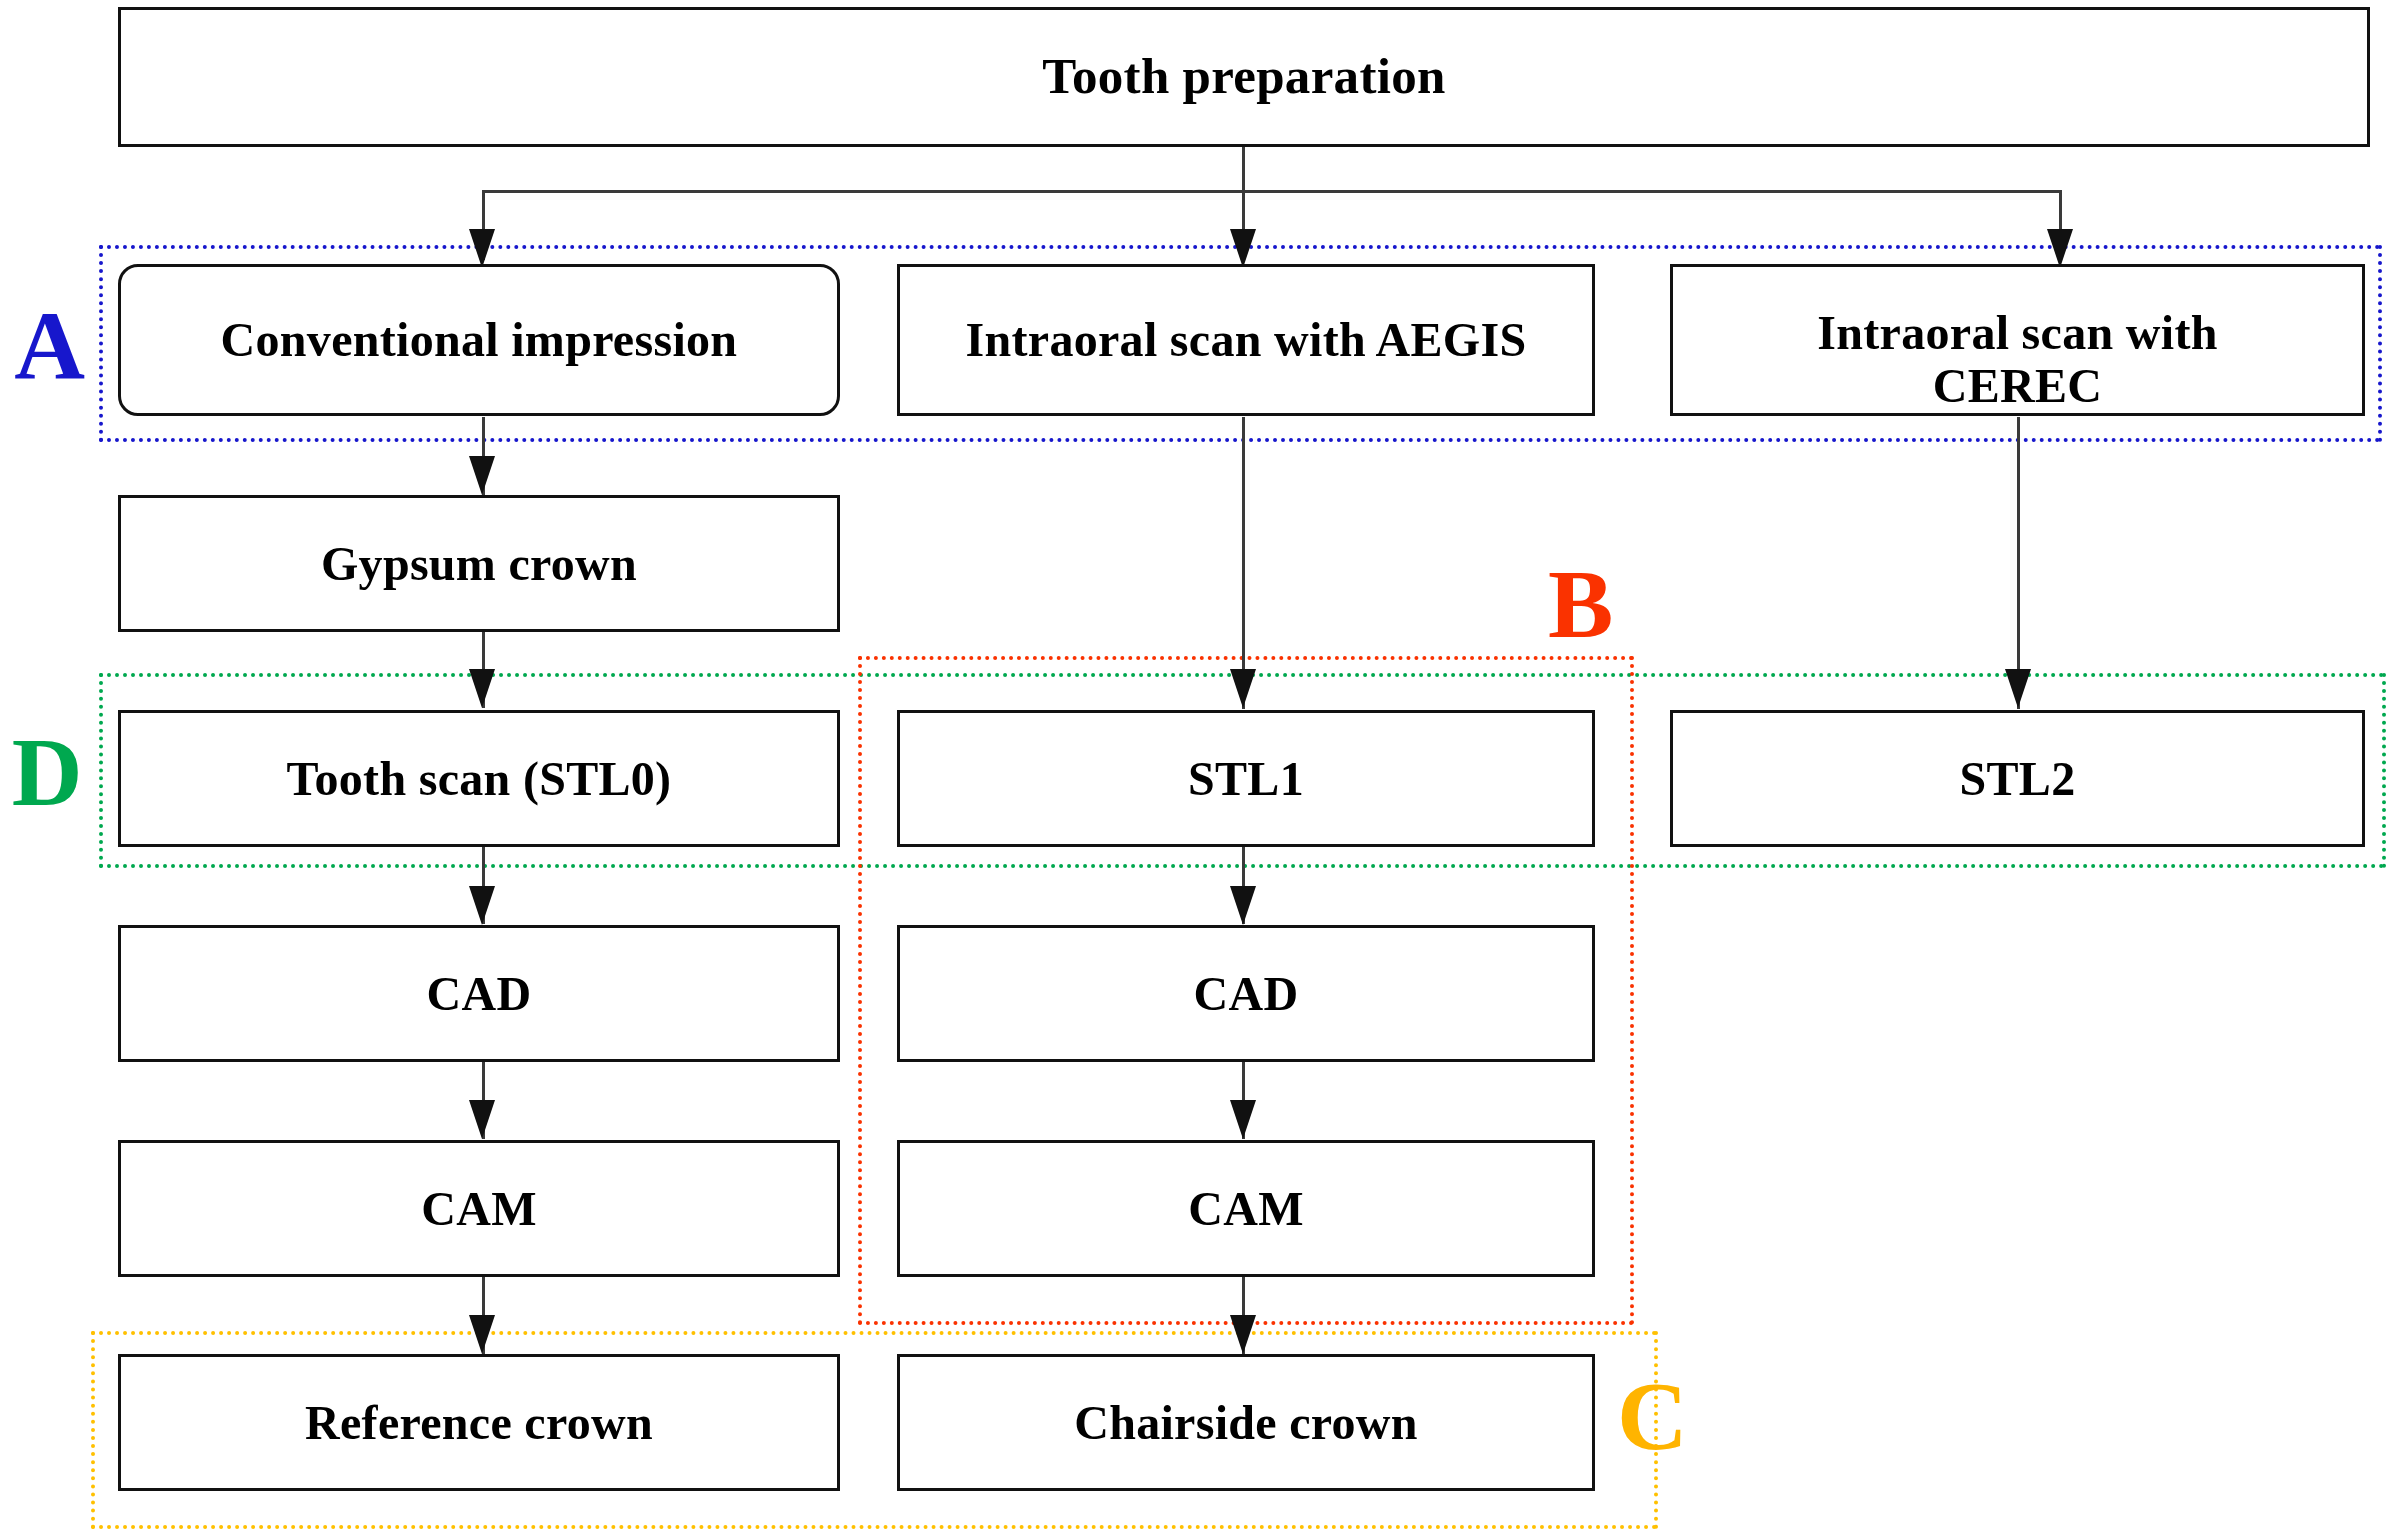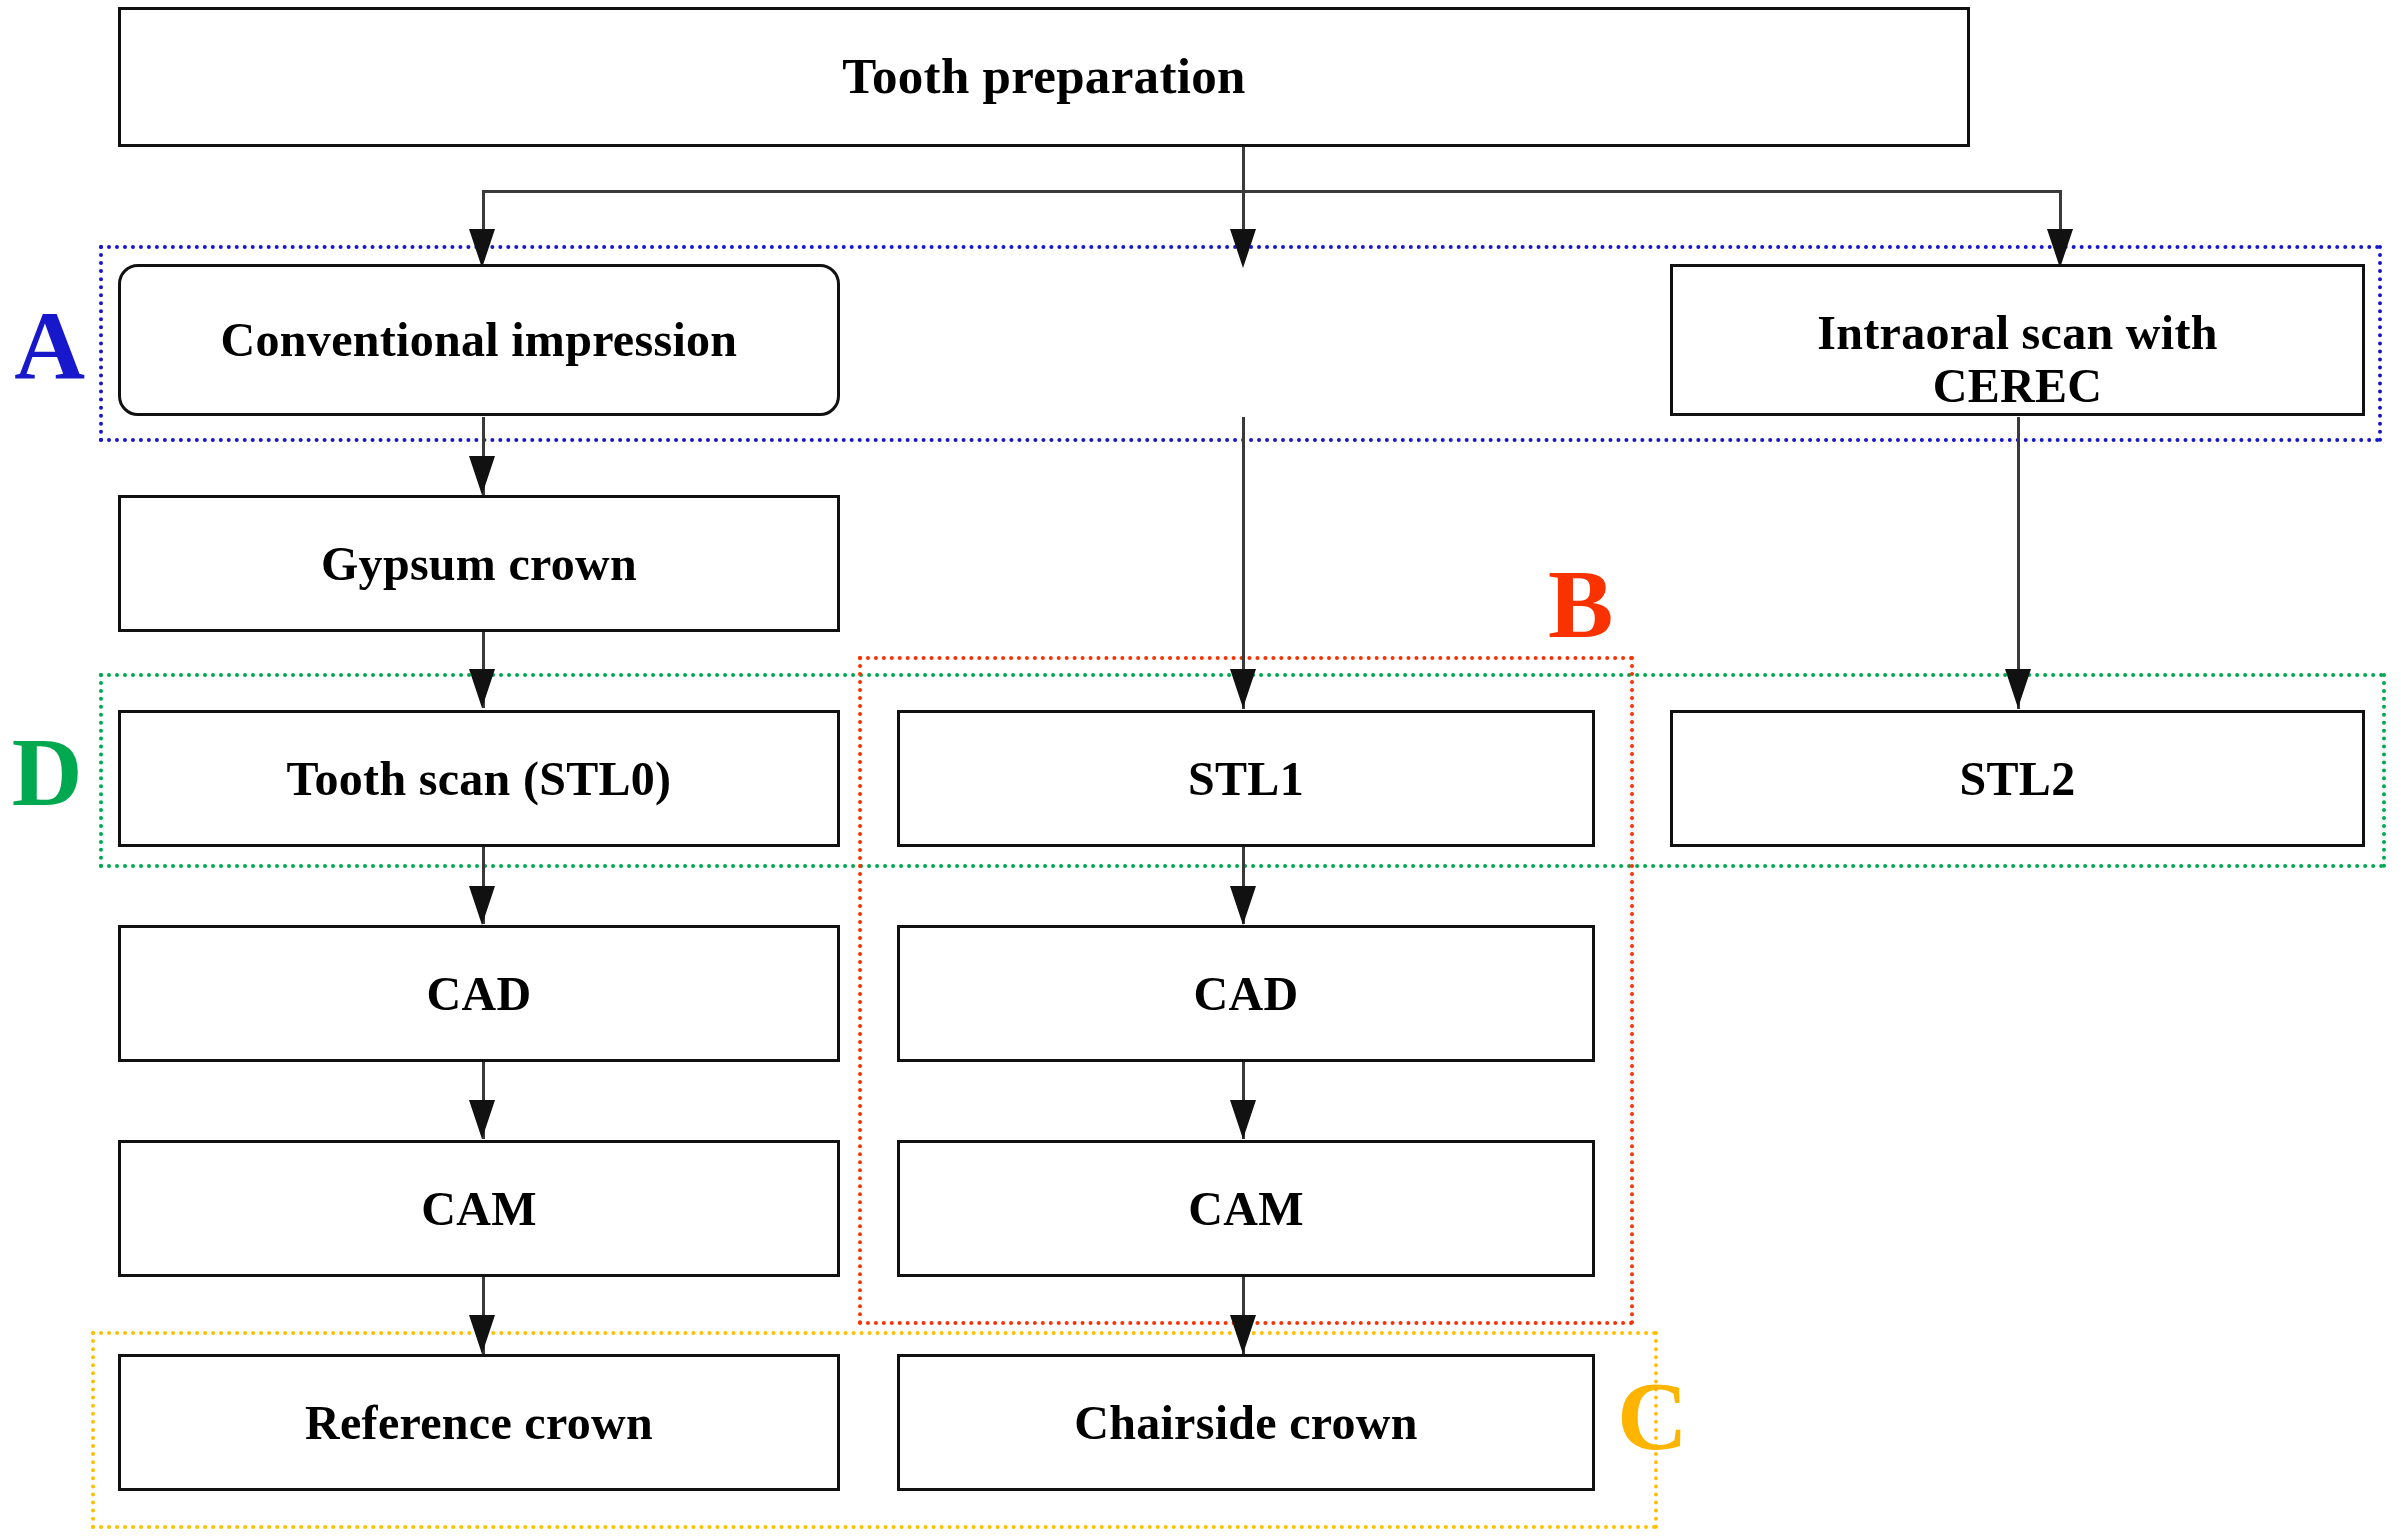--- a/index.html
+++ b/index.html
@@ -125,28 +125,31 @@
 
   <div class="vline" style="left:1242px; top:1061px; width:2.6px; height:78px;"></div>
   <div class="arrowhead" style="left:1230px; top:1100px;"></div>
 
   <div class="vline" style="left:482px; top:1276px; width:2.6px; height:78px;"></div>
   <div class="arrowhead" style="left:469px; top:1315px;"></div>
 
   <div class="vline" style="left:1242px; top:1276px; width:2.6px; height:78px;"></div>
   <div class="arrowhead" style="left:1230px; top:1315px;"></div>
 
-  <div class="node" style="left:118px; top:6.5px; width:1852px; height:140px; font-size:51px;font-family:Liberation Serif, serif;">
+  <div class="node" style="left:118px; top:6.5px; width:2252px; height:140px; font-size:51px;font-family:Liberation Serif, serif;">
     <span>Tooth preparation</span>
   </div>
 
   <div class="node" style="left:118px; top:264px; width:722px; height:152px; font-size:48px;border-radius:20px;">
     <span>Conventional impression</span>
   </div>
 
+  <div class="node" style="left:897px; top:264px; width:698px; height:152px; font-size:48px;">
+    <span>Intraoral scan with AEGIS</span>
+  </div>
 
   <div class="node" style="left:1670px; top:264px; width:695px; height:152px; font-size:48px; flex-direction:column;justify-content:flex-end;">
     <span>Intraoral scan with</span>
     <span>CEREC</span>
   </div>
 
   <div class="node" style="left:118px; top:495px; width:722px; height:137px; font-size:48px;">
     <span>Gypsum crown</span>
   </div>
 

